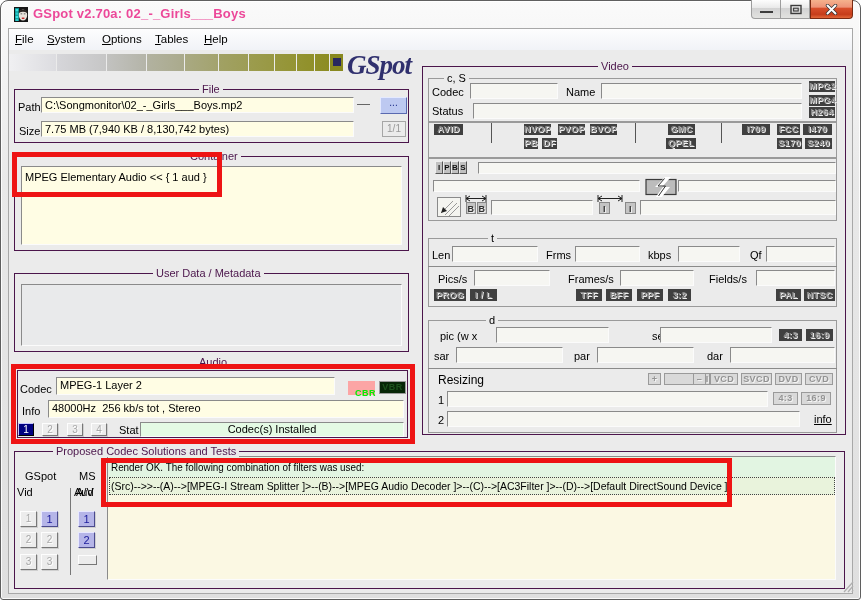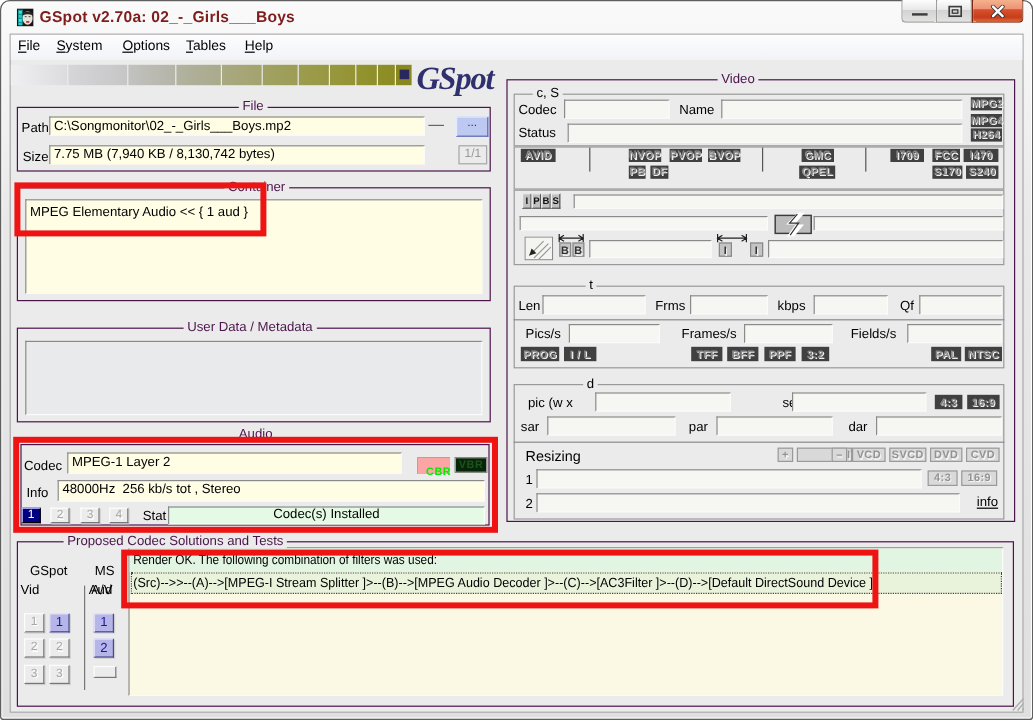--- a/index.html
+++ b/index.html
@@ -37,21 +37,21 @@
  <rect x="1.6" y="2" width="2.6" height="2.4" fill="#39e0e0"></rect>
  <rect x="1.6" y="5.4" width="2.6" height="2.4" fill="#2cc9c9"></rect>
  <rect x="1.6" y="8.8" width="2.6" height="2.4" fill="#39e0e0"></rect>
  <rect x="1.6" y="12" width="2.6" height="2" fill="#2cc9c9"></rect>
  <ellipse cx="9" cy="8" rx="4.2" ry="5.6" fill="#e8e2da"></ellipse>
  <path d="M4.8 4 Q9 1 13.2 4 L13.2 6 Q9 3.6 4.8 6 Z" fill="#2a2522"></path>
  <rect x="7.8" y="10.6" width="2.6" height="1.3" fill="#c01818"></rect>
  <rect x="6.6" y="6.4" width="1.6" height="0.9" fill="#555"></rect>
  <rect x="9.8" y="6.4" width="1.6" height="0.9" fill="#555"></rect>
 </svg>
-<div class="a" style="left:33px;top:6px;font-size:13px;font-weight:bold;color:#7f1d1d;letter-spacing:0.2px;">GSpot v2.70a: 02_-_Girls___Boys</div>
+<div class="a" style="left:33px;top:6px;font-size:13px;font-weight:bold;color:#ec4899;letter-spacing:0.2px;">GSpot v2.70a: 02_-_Girls___Boys</div>
 
 <div class="a" style="left:751px;top:0;width:102px;height:19px;">
  <div class="a" style="left:0;top:0;width:30px;height:19px;background:linear-gradient(#fdfdfd,#e8e8e8 45%,#d2d2d2 46%,#e2e2e0);border:1px solid #9d9d9d;border-top:none;border-radius:0 0 0 4px;"></div>
  <div class="a" style="left:30px;top:0;width:29px;height:19px;background:linear-gradient(#fdfdfd,#e8e8e8 45%,#d2d2d2 46%,#e2e2e0);border:1px solid #9d9d9d;border-top:none;border-left:none;"></div>
  <div class="a" style="left:59px;top:0;width:43px;height:19px;background:linear-gradient(#f5b28d 0%,#ee9377 40%,#d9502c 45%,#c63d1b 80%,#e2683a);border:1px solid #7a2a12;border-top:none;border-radius:0 0 4px 0;"></div>
  <div class="a" style="left:9px;top:11px;width:13px;height:2px;background:#3c3c3c;"></div>
  <svg class="a" style="left:39px;top:4px;" width="12" height="11" viewBox="0 0 12 11">
   <rect x="1" y="1.5" width="10" height="8" fill="none" stroke="#3c3c3c" stroke-width="1.4"></rect>
   <rect x="3.6" y="4.2" width="4.6" height="2.8" fill="none" stroke="#3c3c3c" stroke-width="1.1"></rect>
  </svg>

